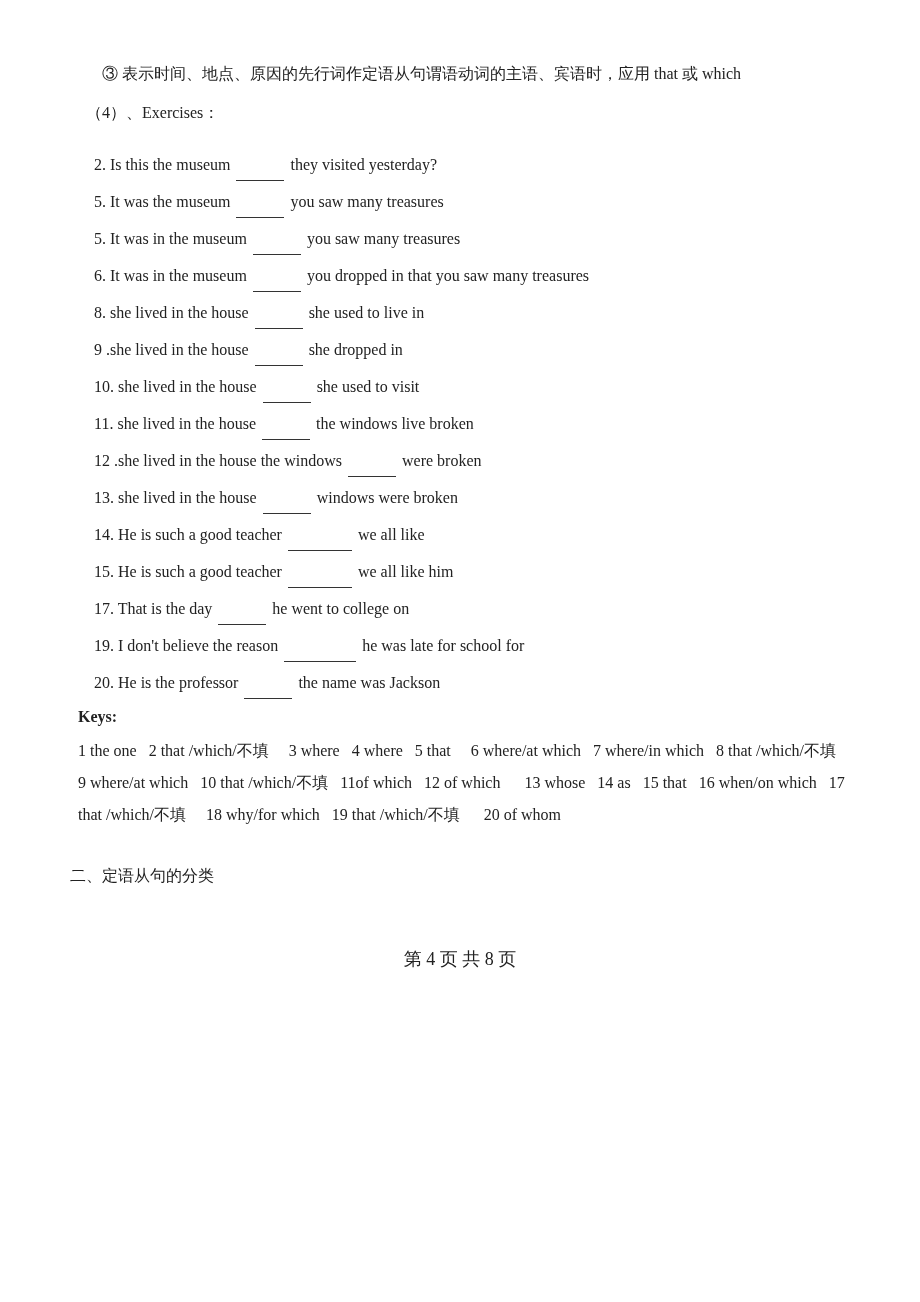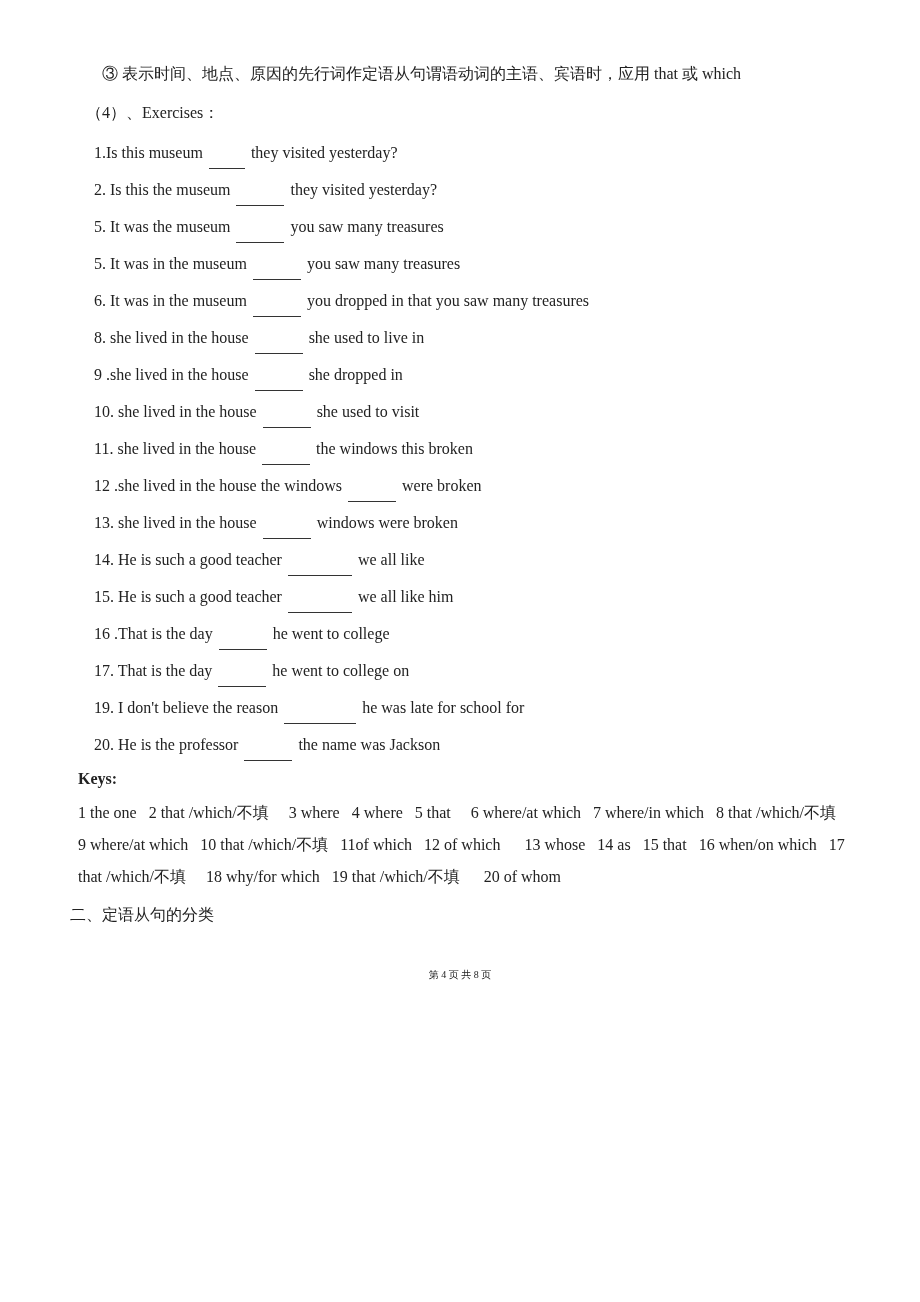--- a/index.html
+++ b/index.html
@@ -15,21 +15,21 @@
       font-size: 16px;
       color: #222222;
       padding: 60px 70px 60px 70px;
       line-height: 1.8;
     }
     .section-intro {
       margin-bottom: 10px;
       text-indent: 2em;
     }
     .section-title {
-      margin-bottom: 8px;
+      margin-bottom: 20px;
       margin-left: 1em;
     }
     .exercise-list {
       margin-left: 1.5em;
     }
     .exercise-item {
       margin-bottom: 4px;
       line-height: 2;
     }
     .blank {
@@ -50,44 +50,39 @@
     }
     .keys-label {
       font-weight: bold;
       margin-bottom: 4px;
     }
     .keys-content {
       line-height: 2;
     }
     .footer {
       text-align: center;
-      margin-top: 36px;
-      font-size: 10px;
+      margin-top: 52px;
+      font-size: 18px;
     }
     .section-two {
       margin-top: 16px;
       font-weight: normal;
     }
   </style>
 </head>
 <body>
 
 <div>
   <p class="section-intro">③ 表示时间、地点、原因的先行词作定语从句谓语动词的主语、宾语时，应用 that 或 which</p>
 </div>
 
 <div>
   <p class="section-title">（4）、Exercises：</p>
   <div class="exercise-list">
 
-    <div class="exercise-item">
-      <span>1.Is this museum</span>
-      <span class="blank blank-short">&nbsp;</span>
-      <span>they visited yesterday?</span>
-    </div>
 
     <div class="exercise-item">
       <span>2. Is this the museum</span>
       <span class="blank">&nbsp;</span>
       <span>they visited yesterday?</span>
     </div>
 
 
     <div class="exercise-item">
       <span>5. It was the museum</span>
@@ -122,21 +117,21 @@
 
     <div class="exercise-item">
       <span>10. she lived in the house</span>
       <span class="blank">&nbsp;&nbsp;&nbsp;</span>
       <span>she used to visit</span>
     </div>
 
     <div class="exercise-item">
       <span>11. she lived in the house</span>
       <span class="blank">&nbsp;&nbsp;&nbsp;</span>
-      <span>the windows this broken</span>
+      <span>the windows live broken</span>
     </div>
 
     <div class="exercise-item">
       <span>12 .she lived in the house the windows</span>
       <span class="blank">&nbsp;&nbsp;&nbsp;</span>
       <span>were broken</span>
     </div>
 
     <div class="exercise-item">
       <span>13. she lived in the house</span>
@@ -149,25 +144,20 @@
       <span class="blank blank-long">&nbsp;&nbsp;&nbsp;&nbsp;</span>
       <span>we all like</span>
     </div>
 
     <div class="exercise-item">
       <span>15. He is such a good teacher</span>
       <span class="blank blank-long">&nbsp;&nbsp;&nbsp;&nbsp;</span>
       <span>we all like him</span>
     </div>
 
-    <div class="exercise-item">
-      <span>16 .That is the day</span>
-      <span class="blank">&nbsp;&nbsp;&nbsp;</span>
-      <span>he went to college</span>
-    </div>
 
     <div class="exercise-item">
       <span>17. That is the day</span>
       <span class="blank">&nbsp;&nbsp;&nbsp;</span>
       <span>he went to college on</span>
     </div>
 
 
     <div class="exercise-item">
       <span>19. I don't believe the reason</span>
@@ -189,17 +179,17 @@
   <div class="keys-content">
     <p>
       1 the one&nbsp;&nbsp; 2 that /which/不填 &nbsp;&nbsp;&nbsp; 3 where&nbsp;&nbsp; 4 where&nbsp;&nbsp; 5 that &nbsp;&nbsp;&nbsp; 6 where/at which&nbsp;&nbsp; 7
       where/in which&nbsp;&nbsp; 8 that /which/不填&nbsp;&nbsp; 9 where/at which&nbsp;&nbsp; 10 that /which/不填&nbsp;&nbsp; 11of
       which&nbsp;&nbsp; 12 of which &nbsp;&nbsp;&nbsp;&nbsp; 13 whose&nbsp;&nbsp; 14 as&nbsp;&nbsp; 15 that&nbsp;&nbsp; 16 when/on which&nbsp;&nbsp; 17 that
       /which/不填 &nbsp;&nbsp;&nbsp; 18 why/for which&nbsp;&nbsp; 19 that /which/不填 &nbsp;&nbsp;&nbsp;&nbsp; 20 of whom
     </p>
   </div>
 </div>
 
-<p class="section-two" style="margin-top:8px;">二、定语从句的分类</p>
+<p class="section-two" style="margin-top:31px;">二、定语从句的分类</p>
 
 <div class="footer">
   <p>第 4 页 共 8 页</p>
 </div>
 
 </body></html>

